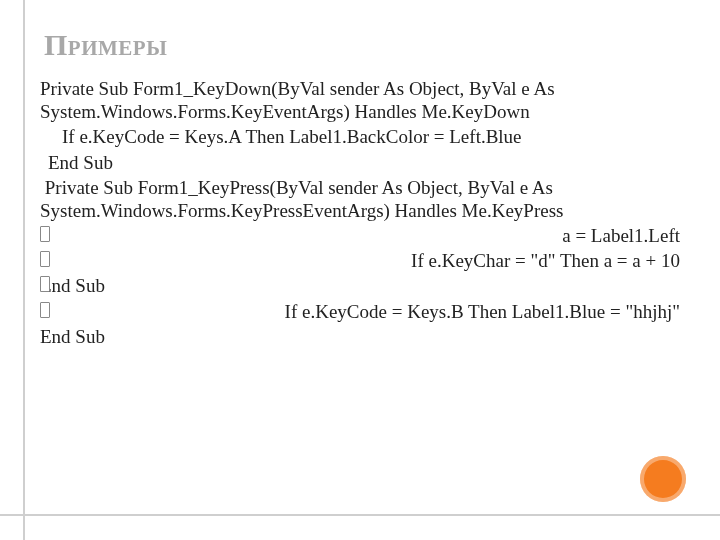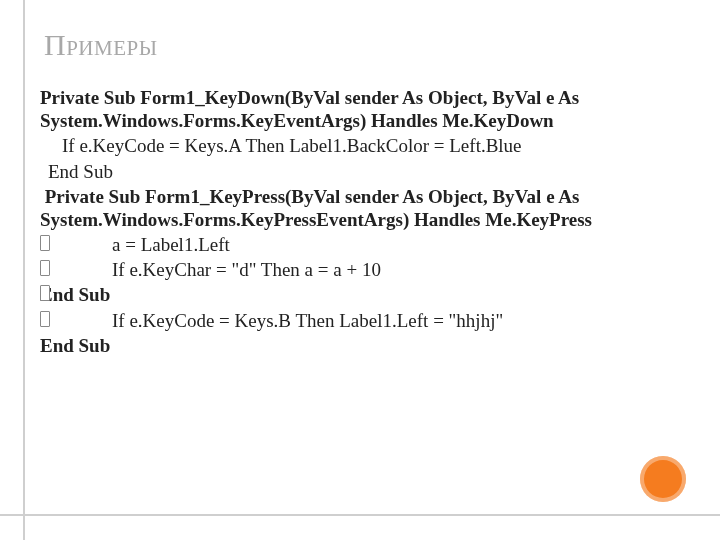--- a/index.html
+++ b/index.html
@@ -44,37 +44,38 @@
     height: 46px;
     border-radius: 50%;
     background: #f57c1f;
     box-shadow: inset 0 0 0 4px rgba(255,255,255,0.35);
   }
   .title {
     font-variant: small-caps;
     font-size: 30px;
     color: #a8a8a8;
     letter-spacing: 0.5px;
-    margin: 0 0 24px 4px;
-    font-weight: 400;
+    margin: 0 0 15px 4px;
+    font-weight: 700;
   }
   .body {
     font-size: 19px;
     line-height: 1.22;
     color: #222;
     max-width: 640px;
   }
   .line { margin: 0 0 2px 0; }
-  .indA { padding-left: 0px; font-weight: bold; }
+  .indA { padding-left: 0px; }
   .indB { padding-left: 22px; }
   .indC { padding-left: 8px; }
   .bullet-line {
     position: relative;
     padding-left: 72px;
     margin: 0 0 2px 0;
+    text-align: right;
   }
   .bmark {
     position: absolute;
     left: 0;
     top: 2px;
     width: 8px;
     height: 14px;
     border: 1px solid #888;
     border-radius: 1px;
     display: inline-block;
@@ -106,18 +107,18 @@
       <span>If e.KeyChar = "d" Then a = a + 10</span>
     </div>
     <div class="bullet-line">
       <span class="bmark"></span>
     </div>
 
     <div class="line indA">End Sub</div>
 
     <div class="bullet-line">
       <span class="bmark"></span>
-      <span>If e.KeyCode = Keys.B Then Label1.Left = "hhjhj"</span>
+      <span>If e.KeyCode = Keys.B Then Label1.Blue = "hhjhj"</span>
     </div>
 
     <div class="line indA">End Sub</div>
   </div>
 </div>
 
 </body></html>

